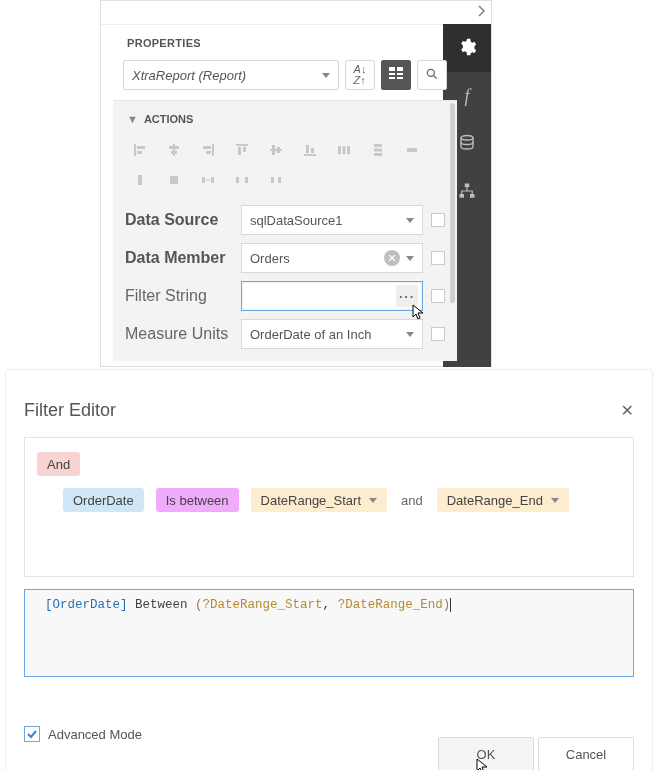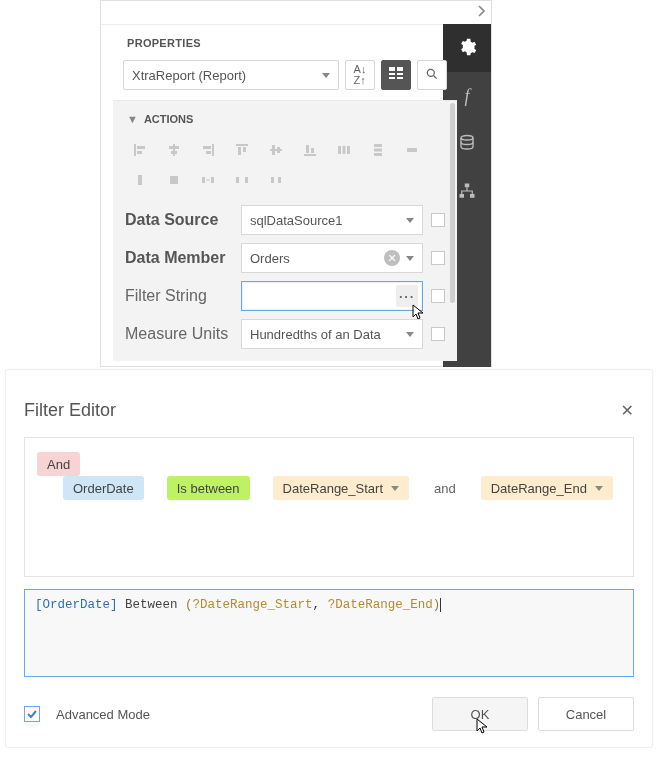--- a/index.html
+++ b/index.html
@@ -56,20 +56,21 @@
     font-size:11px;
     font-weight:600;
     letter-spacing:.3px;
     color:#555;
     padding:12px 14px 10px;
   }
   .obj-row {
     display:flex; align-items:center;
     padding:1px 10px 10px;
     gap:6px;
+    font-style:italic;
   }
   .obj-combo {
     flex:1;
     height:30px;
     border:1px solid #d7d7d7;
     border-radius:2px;
     display:flex; align-items:center;
     padding:0 8px;
     justify-content:space-between;
     color:#555;
@@ -179,52 +180,52 @@
   }
   .pill {
     display:inline-flex; align-items:center;
     height:24px; padding:0 10px;
     border-radius:3px;
     font-size:13px;
     color:#444;
   }
   .pill.and { background:#f7d3d3;}
   .pill.field { background:#cfe6f7;}
-  .pill.op { background:#bef264;}
+  .pill.op { background:#f0abfc;}
   .pill.param { background:#fdeccd;}
   .pill .dd { margin-left:8px;}
-  .cond-row { margin-left:26px; display:flex; align-items:center; gap:23px;}
+  .cond-row { margin-top:12px; margin-left:26px; display:flex; align-items:center; gap:12px;}
   .between-txt { color:#666; font-size:13px; padding:0 2px;}
   .expr-box {
     margin-top:12px;
     border:1px solid #6aa8e8;
     height:88px;
     background:#f8f8f8;
     font-family:"Consolas","Courier New",monospace;
     font-size:12.5px;
     padding:8px 10px;
     color:#333;
     white-space:pre;
   }
-  .tok-field { color:#2a6fb5;}
+  .tok-field { color:#2a6fb5;margin-left:10px;}
   .tok-kw { color:#444;}
   .tok-paren { color:#a07c3a;}
   .tok-param { color:#b78a2e;}
   .tok-cursor { border-right:1px solid #333; display:inline-block; height:14px; vertical-align:middle;}
   .dlg-footer {
     display:flex; align-items:center; justify-content:space-between;
     margin-top:20px;
   }
-  .adv-mode { display:flex; align-items:center; gap:16px; color:#555;}
+  .adv-mode { display:flex; align-items:center; gap:8px; color:#555;}
   .chk {
     width:16px;height:16px;border:1px solid #6aa8e8;background:#fff;
     display:flex;align-items:center;justify-content:center;
   }
   .chk svg { stroke:#3b82d0;}
-  .btns { display:flex; gap:10px;}
+  .btns { display:flex; gap:4px;margin-top:40px;}
   .btn {
     min-width:96px; height:34px;
     border:1px solid #dcdcdc; background:#fff;
     display:flex;align-items:center;justify-content:center;
     color:#555; border-radius:2px;
   }
   .btn.primary { background:#f5f5f5;}
   .cursor2 { position:absolute; pointer-events:none;}
 </style>
 </head>
@@ -434,21 +435,21 @@
                 <path d="M1 1l0 12 3-3 2 5 2-1-2-5 5 0z" fill="#fff" stroke="#000" stroke-width="1"></path>
               </svg>
           </span>
         </div>
         <div class="sq"></div>
       </div>
 
       <div class="field-row">
         <div class="field-label reg">Measure Units</div>
         <div class="field-input">
-          <span>Hundredths of an Data</span>
+          <span>OrderDate of an Inch</span>
           <span class="caret-down"></span>
         </div>
         <div class="sq"></div>
       </div>
     </div>
   </div>
 </div>
 
 <div class="dialog">
   <div class="dlg-header">

